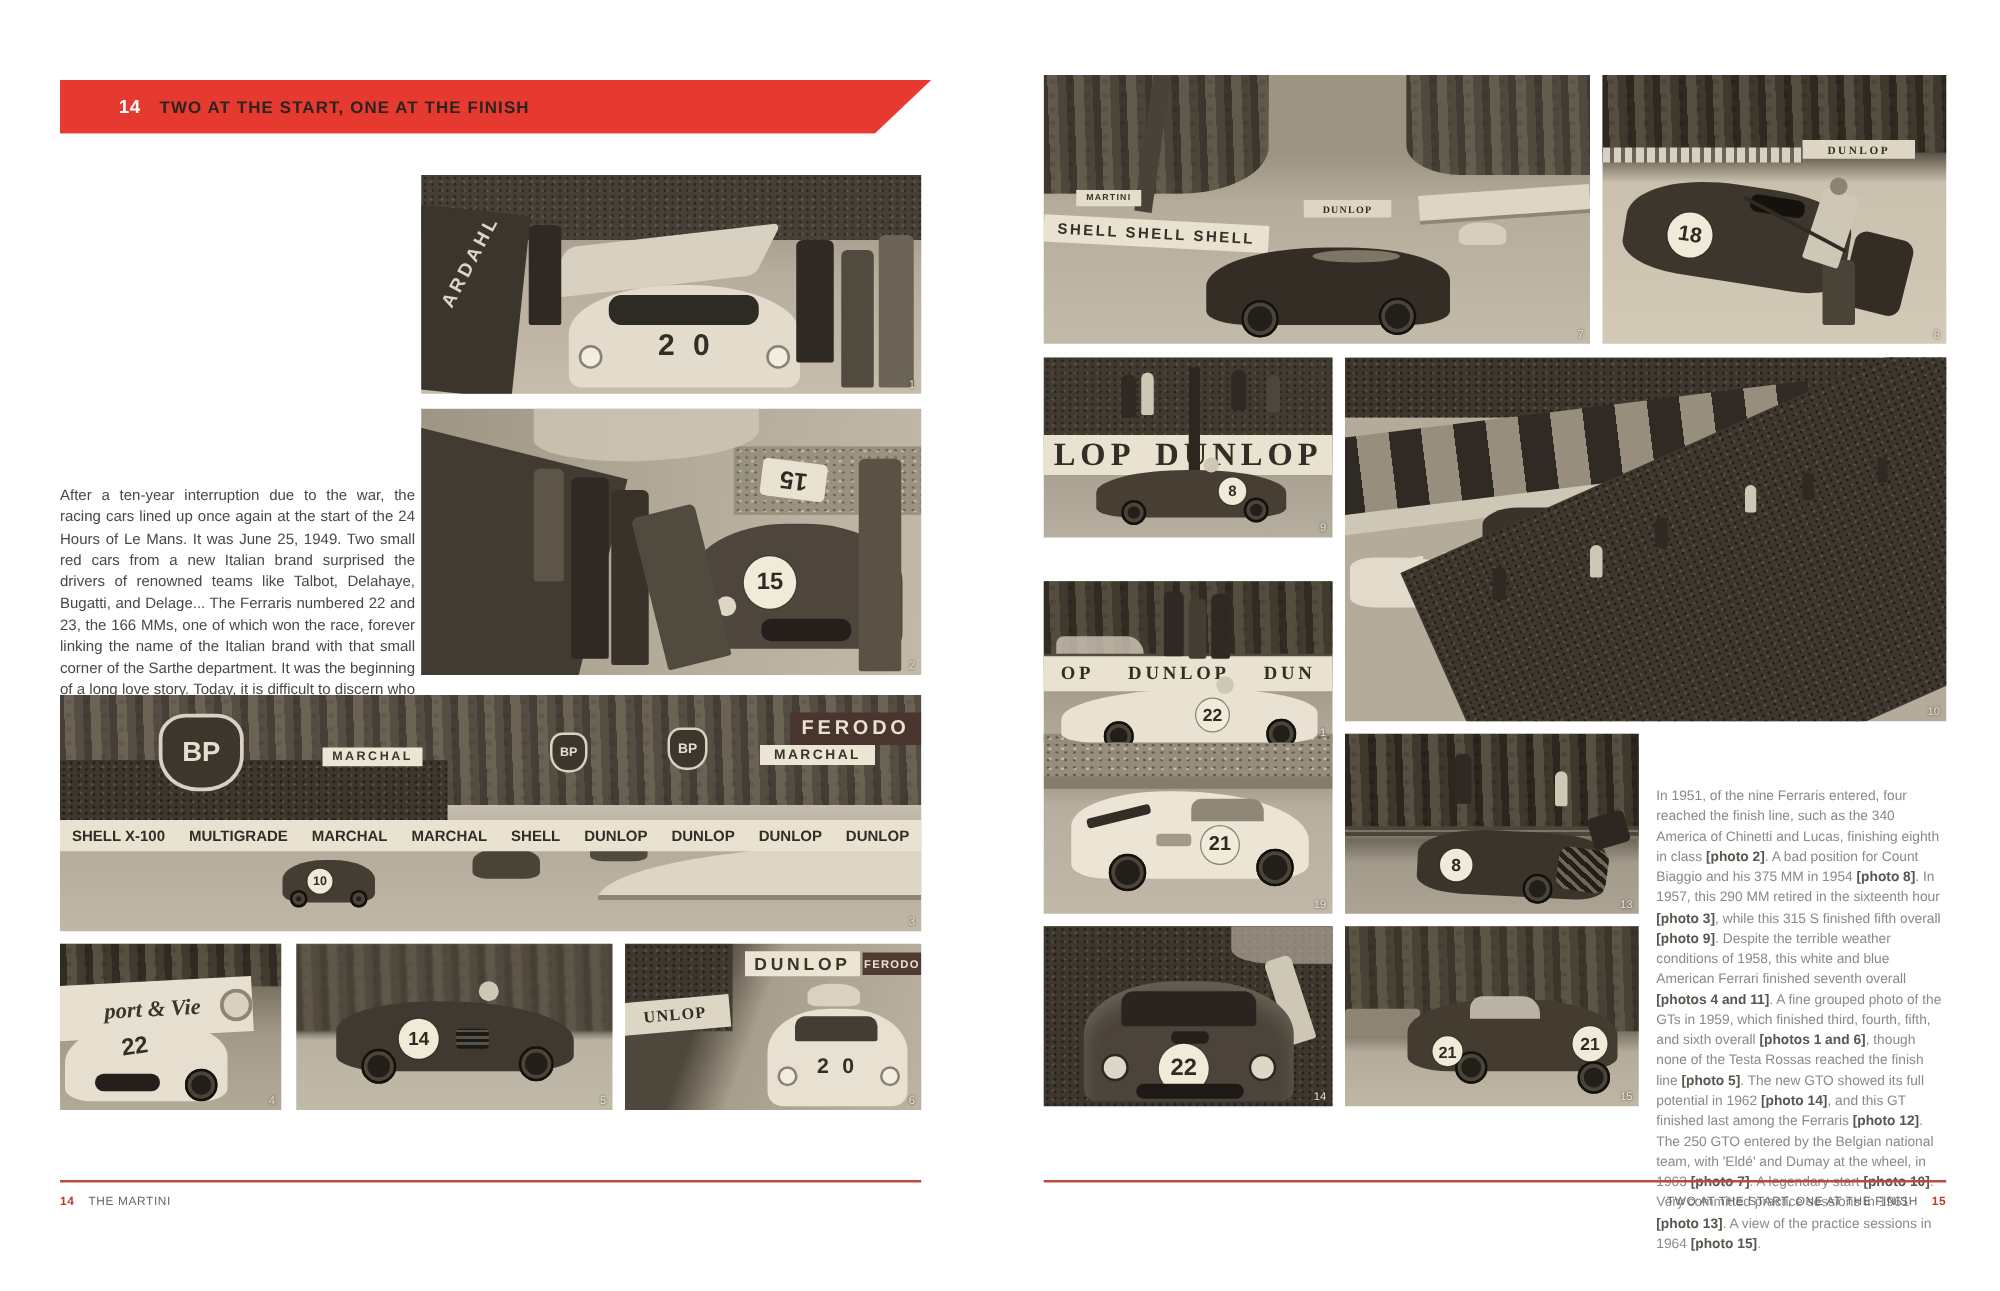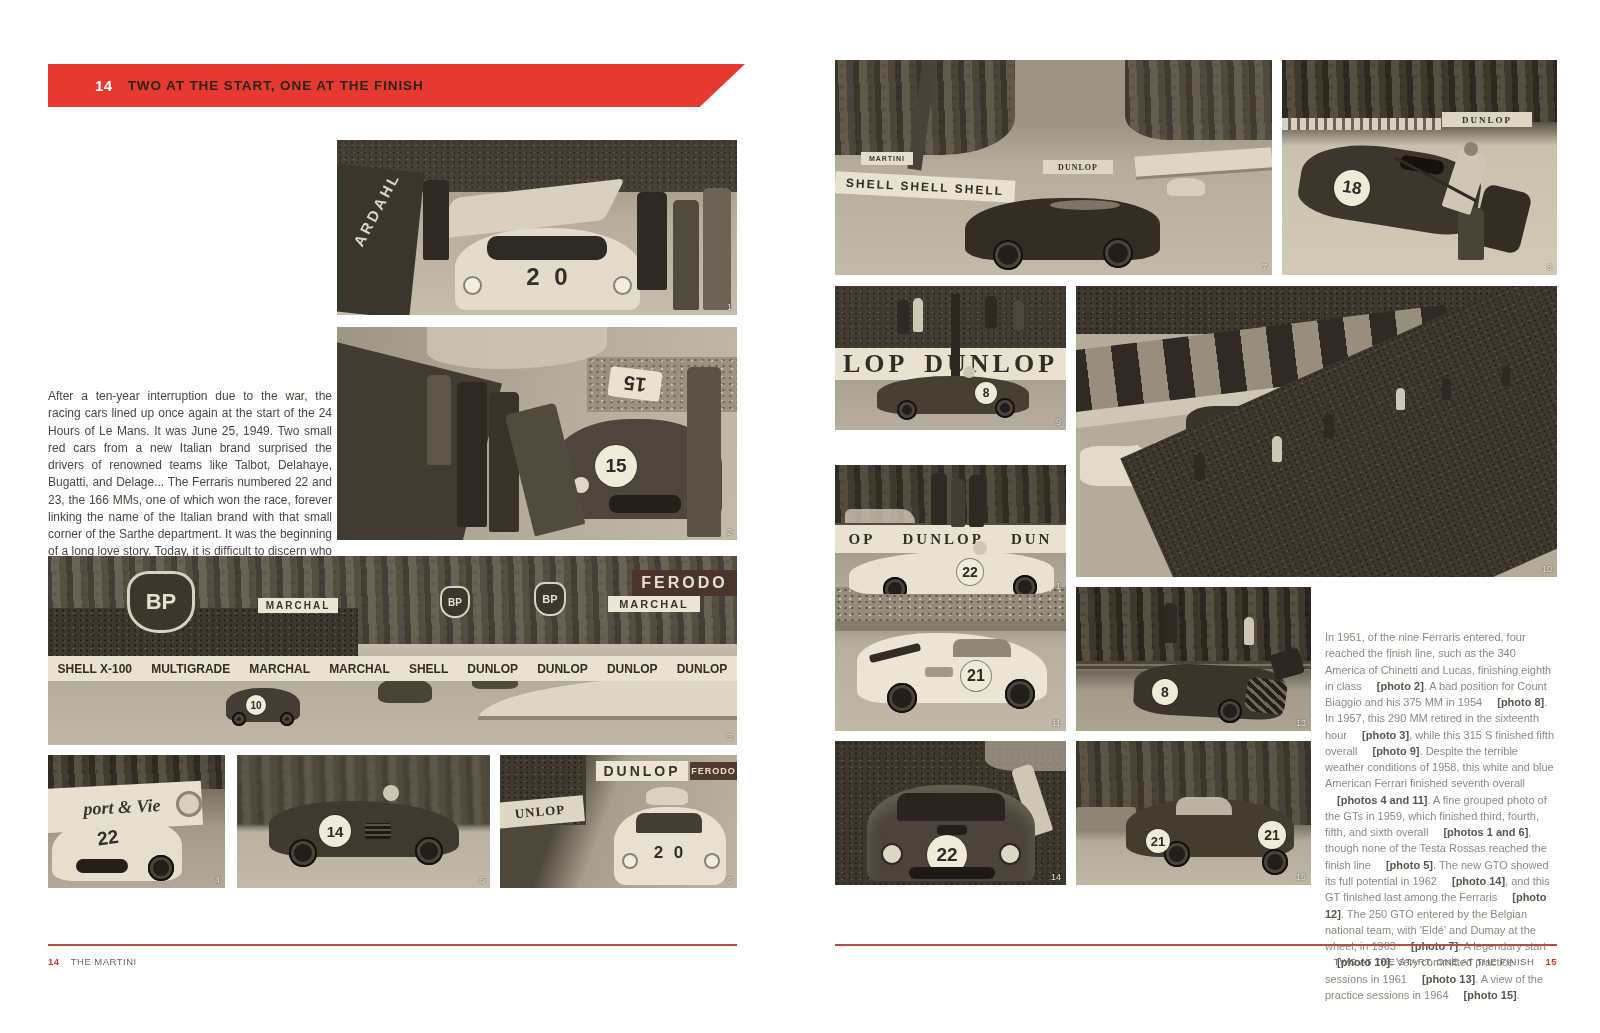--- a/index.html
+++ b/index.html
@@ -10,21 +10,21 @@
   .hdr-banner{position:absolute;left:48px;top:64px;width:697px;height:43px;background:#e63a30;
     clip-path:polygon(0 0,100% 0,93.5% 100%,0 100%);display:flex;align-items:center;}
   .hdr-num{color:#ffffff;font-weight:700;font-size:15px;margin-left:47px;letter-spacing:.5px;}
   .hdr-title{color:#2b2420;font-weight:700;font-size:13.5px;letter-spacing:.9px;margin-left:15px;}
 
   
   .body-copy{position:absolute;left:48px;top:376px;width:284px;font-size:12px;line-height:1.44;
     color:#4b4642;text-align:justify;}
   .caption{position:absolute;left:1325px;top:618px;width:232px;font-size:11px;line-height:1.48;
     color:#8d8882;}
-  .caption .b{font-weight:700;color:#5a554f;margin-left:12px;}
+  .caption .b{font-weight:700;color:#5a554f;}
 
   
   .rule{position:absolute;height:2px;background:#b94a41;}
   .footer{position:absolute;font-size:9.5px;letter-spacing:.5px;color:#6b6660;}
   .footer .pg{color:#c0392b;font-weight:700;}
 
   
   .photo{position:absolute;overflow:hidden;background:#bdb4a4;}
   .tag{position:absolute;right:5px;bottom:3px;font-size:9px;color:#e8e3d7;z-index:40;
     text-shadow:0 0 2px rgba(20,16,10,.8);}
@@ -258,21 +258,21 @@
   <figure class="photo" style="left:835px;top:587px;width:231px;height:144px;background:linear-gradient(#9d9484 0 24%,#b7aea0 40%,#c1b8a8);margin:0;">
     <span class="lyr tex-crowd-lt" style="left:0;top:0;width:231px;height:34px;"></span>
     <span class="lyr" style="left:0;top:34px;width:231px;height:10px;background:#857c6b;"></span>
     <span class="car" style="left:22px;top:46px;width:190px;height:70px;background:#ece5d5;border-radius:40% 56% 16% 16%;"></span>
     <span class="lyr" style="left:34px;top:62px;width:52px;height:8px;background:#332d26;transform:rotate(-14deg);z-index:6;border-radius:3px;"></span>
     <span class="lyr" style="left:118px;top:52px;width:58px;height:18px;background:#8f8778;border-radius:8px 10px 0 0;z-index:6;"></span>
     <span class="roundel" style="left:126px;top:74px;width:30px;height:30px;font-size:16px;box-shadow:0 0 0 1px rgba(40,34,26,.5);">21</span>
     <span class="lyr" style="left:90px;top:80px;width:28px;height:10px;background:#a39a8a;border-radius:3px;z-index:6;"></span>
     <span class="wheel" style="left:52px;top:96px;width:30px;height:30px;"></span>
     <span class="wheel" style="left:170px;top:92px;width:30px;height:30px;"></span>
-    <figcaption class="tag">11</figcaption>
+    <figcaption class="tag">19</figcaption>
   </figure>
 
   <figure class="photo" style="left:1076px;top:587px;width:235px;height:144px;background:linear-gradient(#564f43 0 52%,#a29a8b 72%,#aca393);margin:0;">
     <span class="lyr tex-trees" style="left:0;top:0;width:235px;height:78px;"></span>
     <span class="fig" style="left:88px;top:16px;width:13px;height:40px;z-index:3;"></span>
     <span class="fig-lt" style="left:168px;top:30px;width:10px;height:28px;z-index:3;"></span>
     <span class="lyr" style="left:0;top:74px;width:235px;height:10px;background:repeating-linear-gradient(0deg,#7d7464 0 2px,#4b453a 2px 5px);z-index:3;"></span>
     <span class="car" style="left:58px;top:78px;width:150px;height:52px;background:#3a342b;border-radius:40% 28% 18% 24%;transform:rotate(3deg);"></span>
     <span class="roundel" style="left:76px;top:92px;width:26px;height:26px;font-size:14px;">8</span>
     <span class="lyr" style="left:170px;top:92px;width:40px;height:34px;background:repeating-linear-gradient(35deg,#23201a 0 4px,#6e6657 4px 7px);border-radius:8px;transform:rotate(8deg);z-index:6;"></span>

